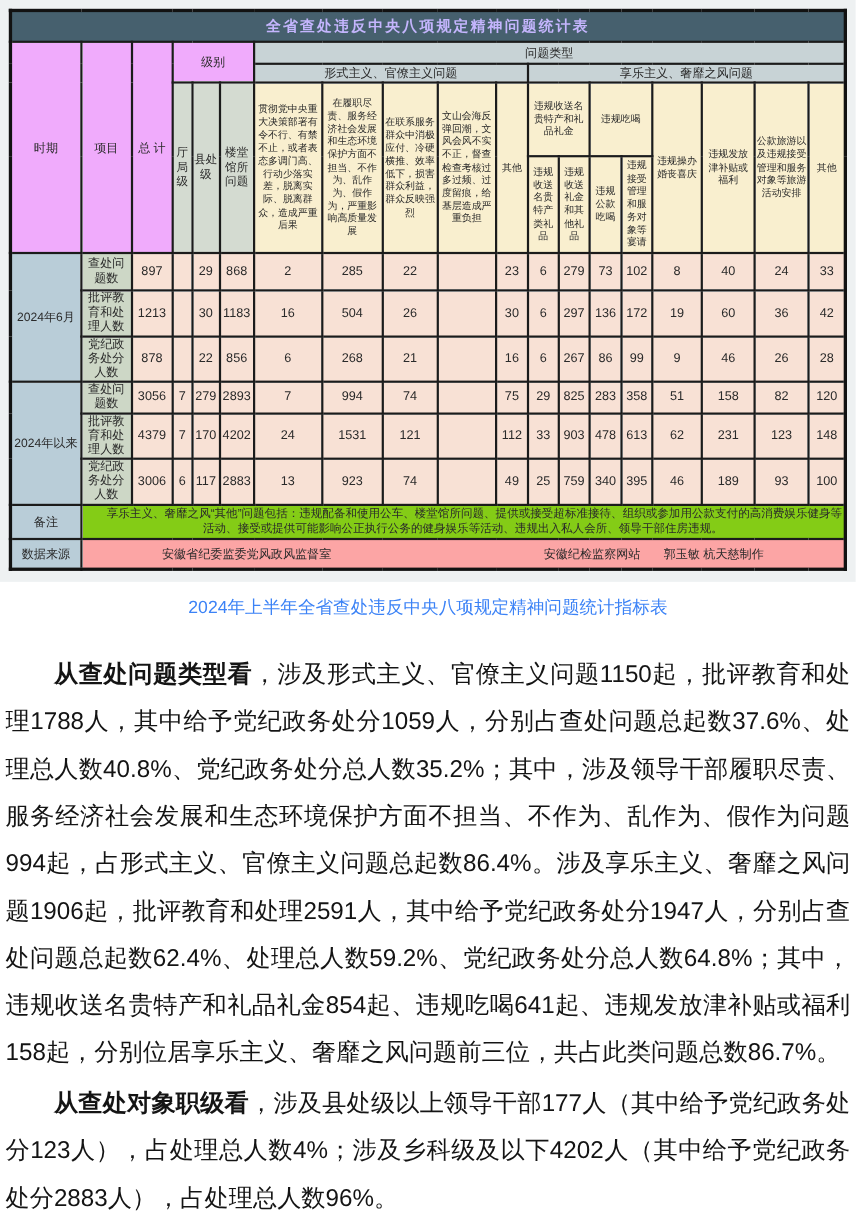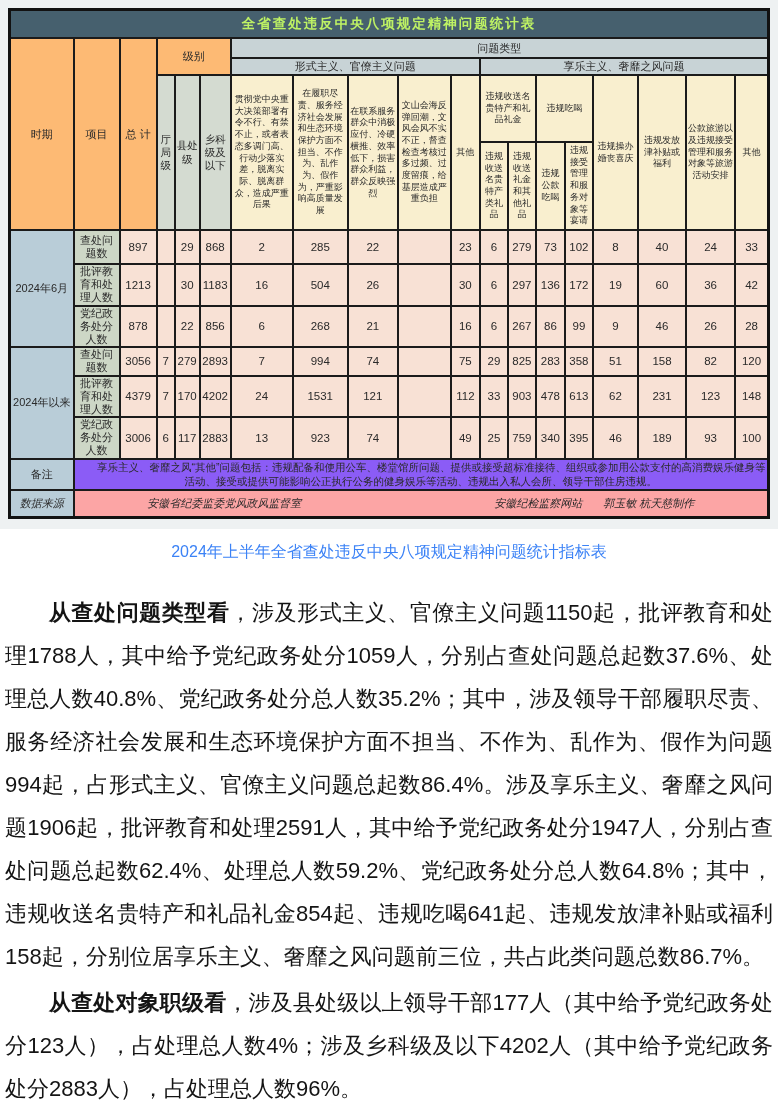--- a/index.html
+++ b/index.html
@@ -13,37 +13,37 @@
   table.stats {
     border-collapse:collapse; table-layout:fixed; width:762px;
     border:3px solid #121212; background:#eef1f2;
   }
   table.stats th, table.stats td {
     border:2px solid #1b1b1b; padding:0 1px;
     text-align:center; vertical-align:middle; overflow:hidden;
     font-weight:normal; color:#2a2a2a; word-break:break-all;
   }
   tr.title-row th {
-    background:#46606e; color:#bef264; font-size:13.5px; font-weight:bold;
+    background:#46606e; color:#c4b5fd; font-size:13.5px; font-weight:bold;
     height:26px; letter-spacing:2px;
   }
-  .h-blue  { background:#fdba74; font-size:11px; }
+  .h-blue  { background:#f0abfc; font-size:11px; }
   .h-band  { background:#c8d3d6; font-size:11px; }
   .h-level { background:#d4dbd1; font-size:10.5px; line-height:1.25; }
   .h-desc  { background:#f9efcf; font-size:9px; line-height:1.3; padding:2px 1px; }
   .tr-h1 { height:20px; } .tr-h2 { height:17px;font-family:Liberation Mono, monospace; }
   .tr-h3 { height:67px; } .tr-h4 { height:88px; }
   tbody td { background:#f8e1d5; font-size:11.5px; }
   td.period-cell { background:#b9cdd8; font-size:11px; }
   td.rlabel { background:#cdd7c6; font-size:11px; line-height:1.2; padding:0; }
   .tr-b { height:34px; } .tr-b4 { height:21px; } .tr-b6 { height:35px; }
-  .tr-note { height:28px; } .tr-src { height:27px;font-style:italic; }
+  .tr-note { height:28px; } .tr-src { height:27px; }
   td.foot-label { background:#b9cdd8; font-size:11px; }
   td.note {
-    background:#8b5cf6; text-align:left; font-size:10.5px; line-height:1.4;
+    background:#84cc16; text-align:left; font-size:10.5px; line-height:1.4;
     text-indent:2em; padding:1px 5px; word-break:break-all;
   }
   td.src { background:#fca5a5; text-align:left; font-size:11px; padding-left:18px; }
   td.src .site { margin-left:190px; }
   td.src .credit { margin-left:18px; }
   .caption {
     text-align:center; color:#3b82f6; font-size:16px;
     padding:13px 0 6px 0; background:#ffffff;
   }
   .article { padding:22px 5px 0 5px; font-size:22px; line-height:43px; text-align:justify; color:#141414; }
@@ -88,21 +88,21 @@
         <th colspan="3" rowspan="2" class="h-blue">级别</th>
         <th colspan="13" class="h-band">问题类型</th>
       </tr>
       <tr class="tr-h2">
         <th colspan="5" class="h-band">形式主义、官僚主义问题</th>
         <th colspan="8" class="h-band">享乐主义、奢靡之风问题</th>
       </tr>
       <tr class="tr-h3">
         <th rowspan="2" class="h-level">厅局级</th>
         <th rowspan="2" class="h-level">县处级</th>
-        <th rowspan="2" class="h-level">乡科级及以下</th>
+        <th rowspan="2" class="h-level">楼堂馆所问题</th>
         <th rowspan="2" class="h-desc">贯彻党中央重大决策部署有令不行、有禁不止，或者表态多调门高、行动少落实差，脱离实际、脱离群众，造成严重后果</th>
         <th rowspan="2" class="h-desc">在履职尽责、服务经济社会发展和生态环境保护方面不担当、不作为、乱作为、假作为，严重影响高质量发展</th>
         <th rowspan="2" class="h-desc">在联系服务群众中消极应付、冷硬横推、效率低下，损害群众利益，群众反映强烈</th>
         <th rowspan="2" class="h-desc">文山会海反弹回潮，文风会风不实不正，督查检查考核过多过频、过度留痕，给基层造成严重负担</th>
         <th rowspan="2" class="h-desc">其他</th>
         <th colspan="2" class="h-desc">违规收送名贵特产和礼品礼金</th>
         <th colspan="2" class="h-desc">违规吃喝</th>
         <th rowspan="2" class="h-desc">违规操办婚丧喜庆</th>
         <th rowspan="2" class="h-desc">违规发放津补贴或福利</th>
         <th rowspan="2" class="h-desc">公款旅游以及违规接受管理和服务对象等旅游活动安排</th>

